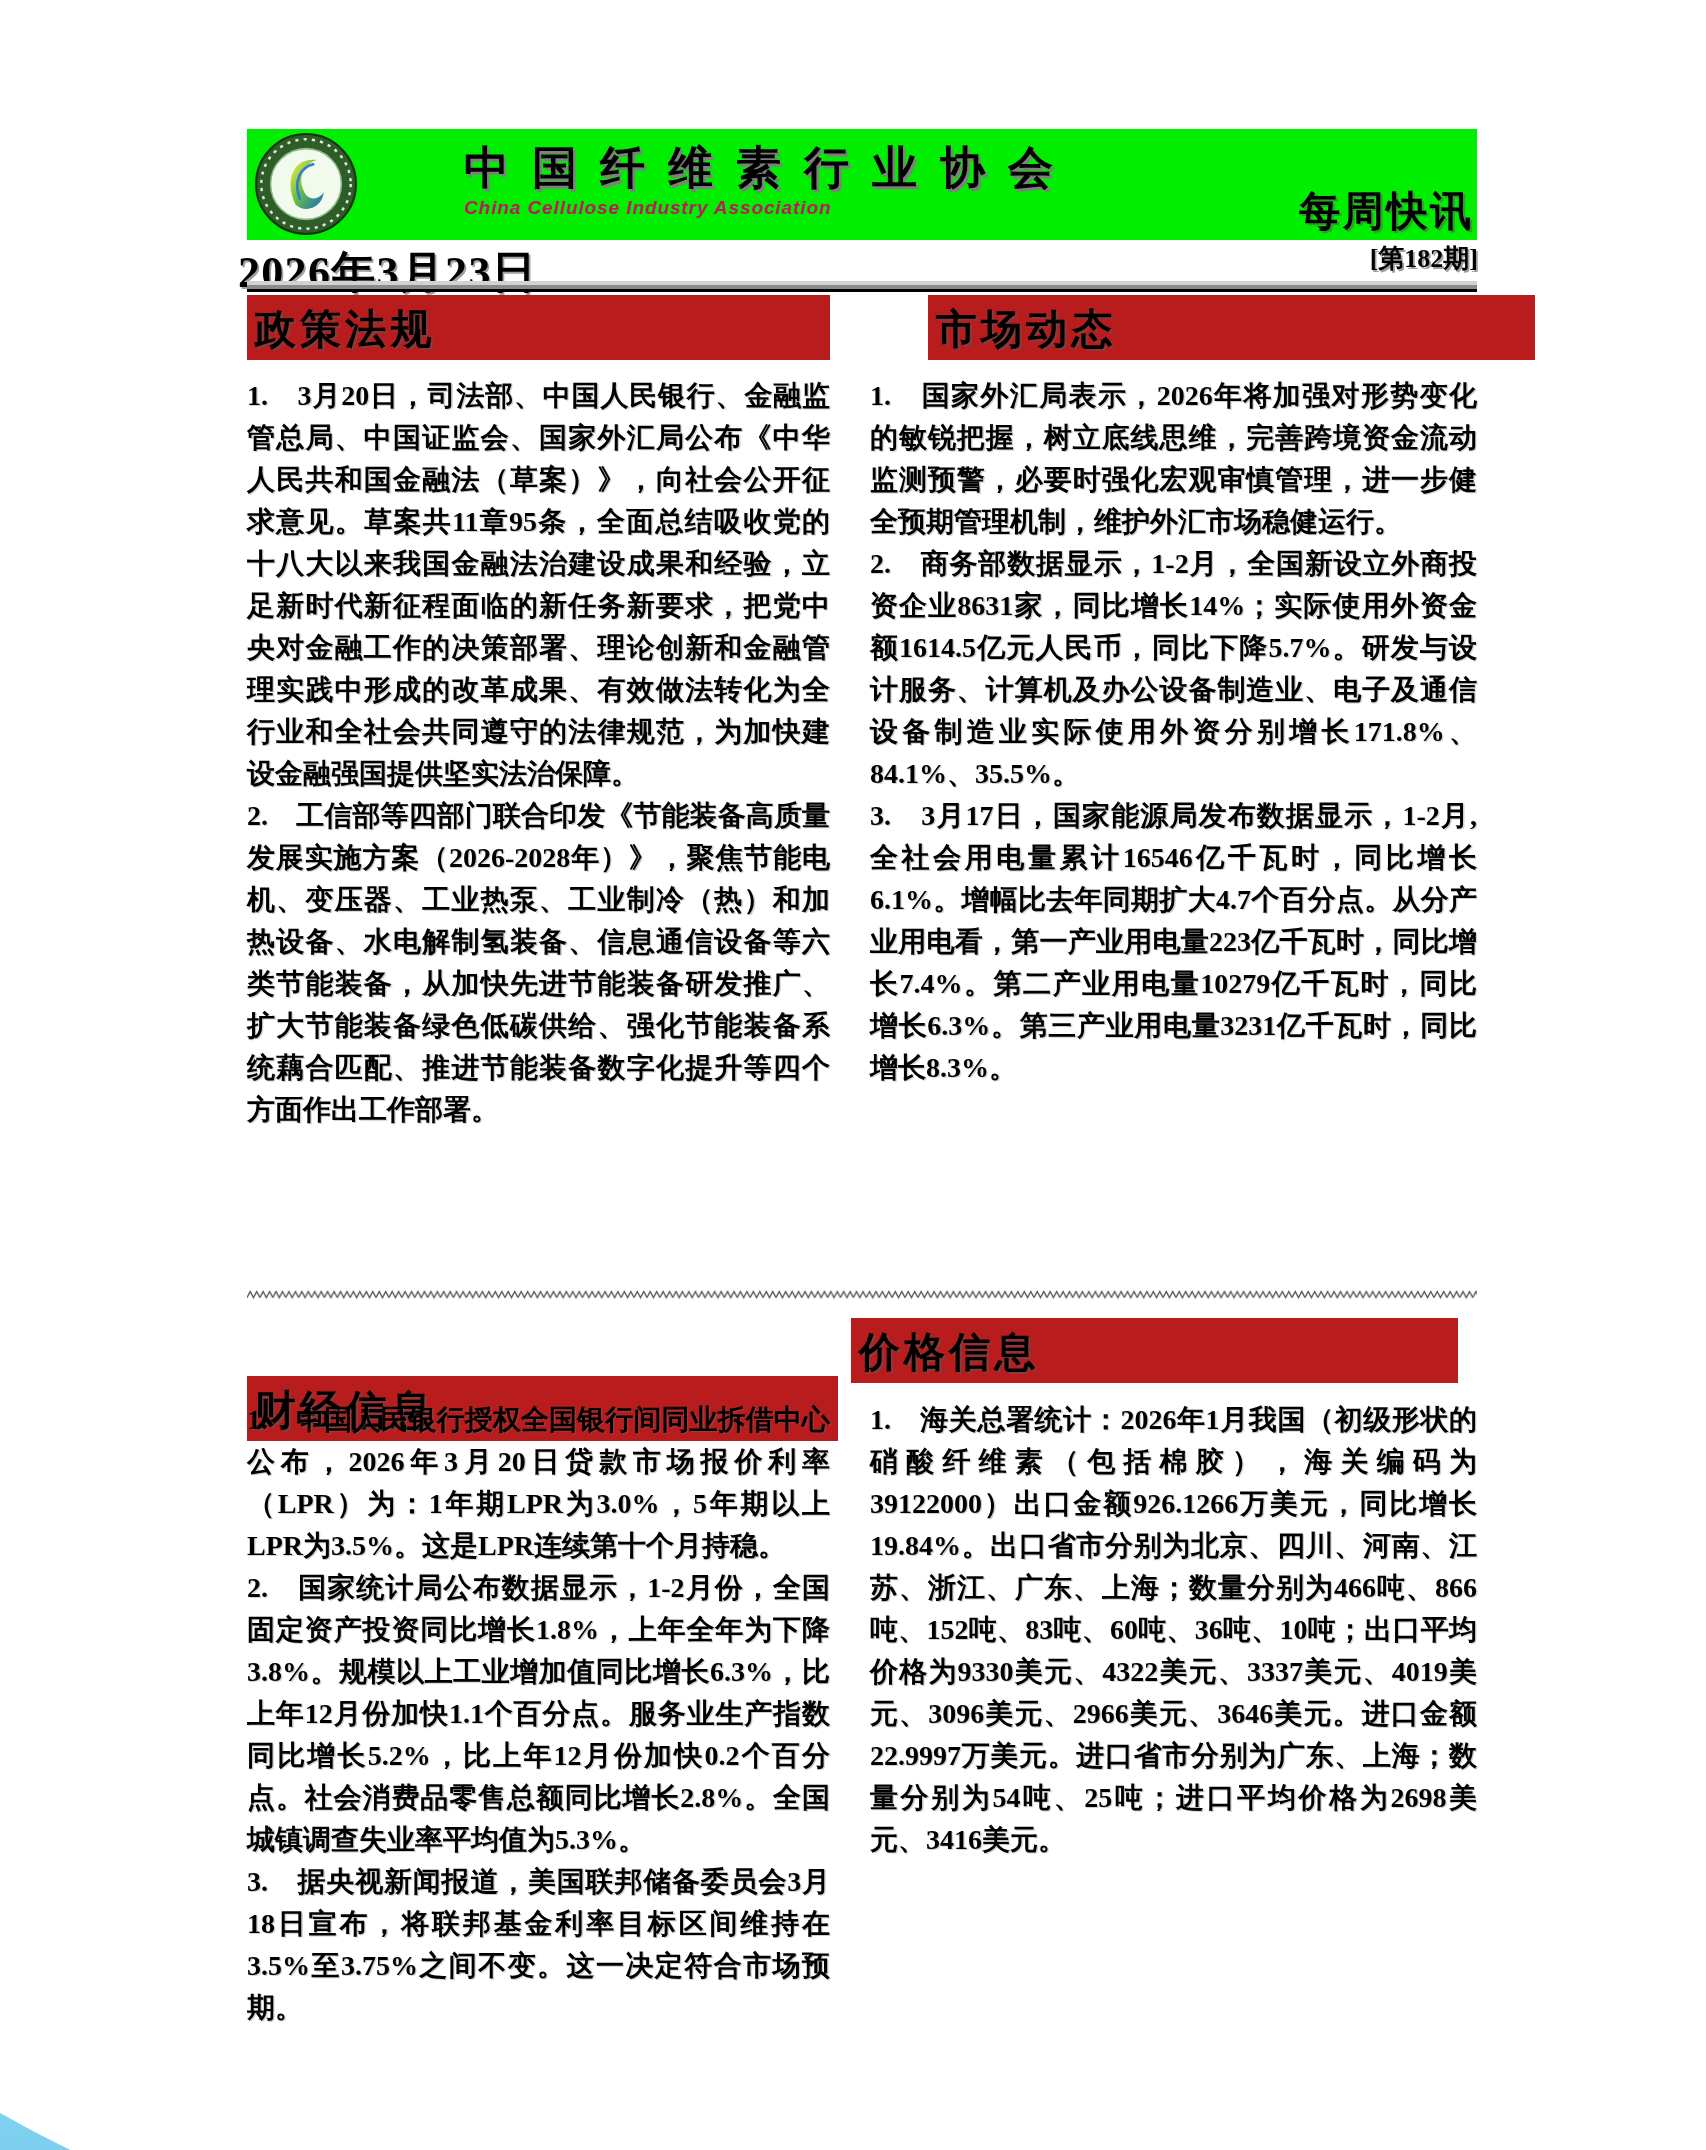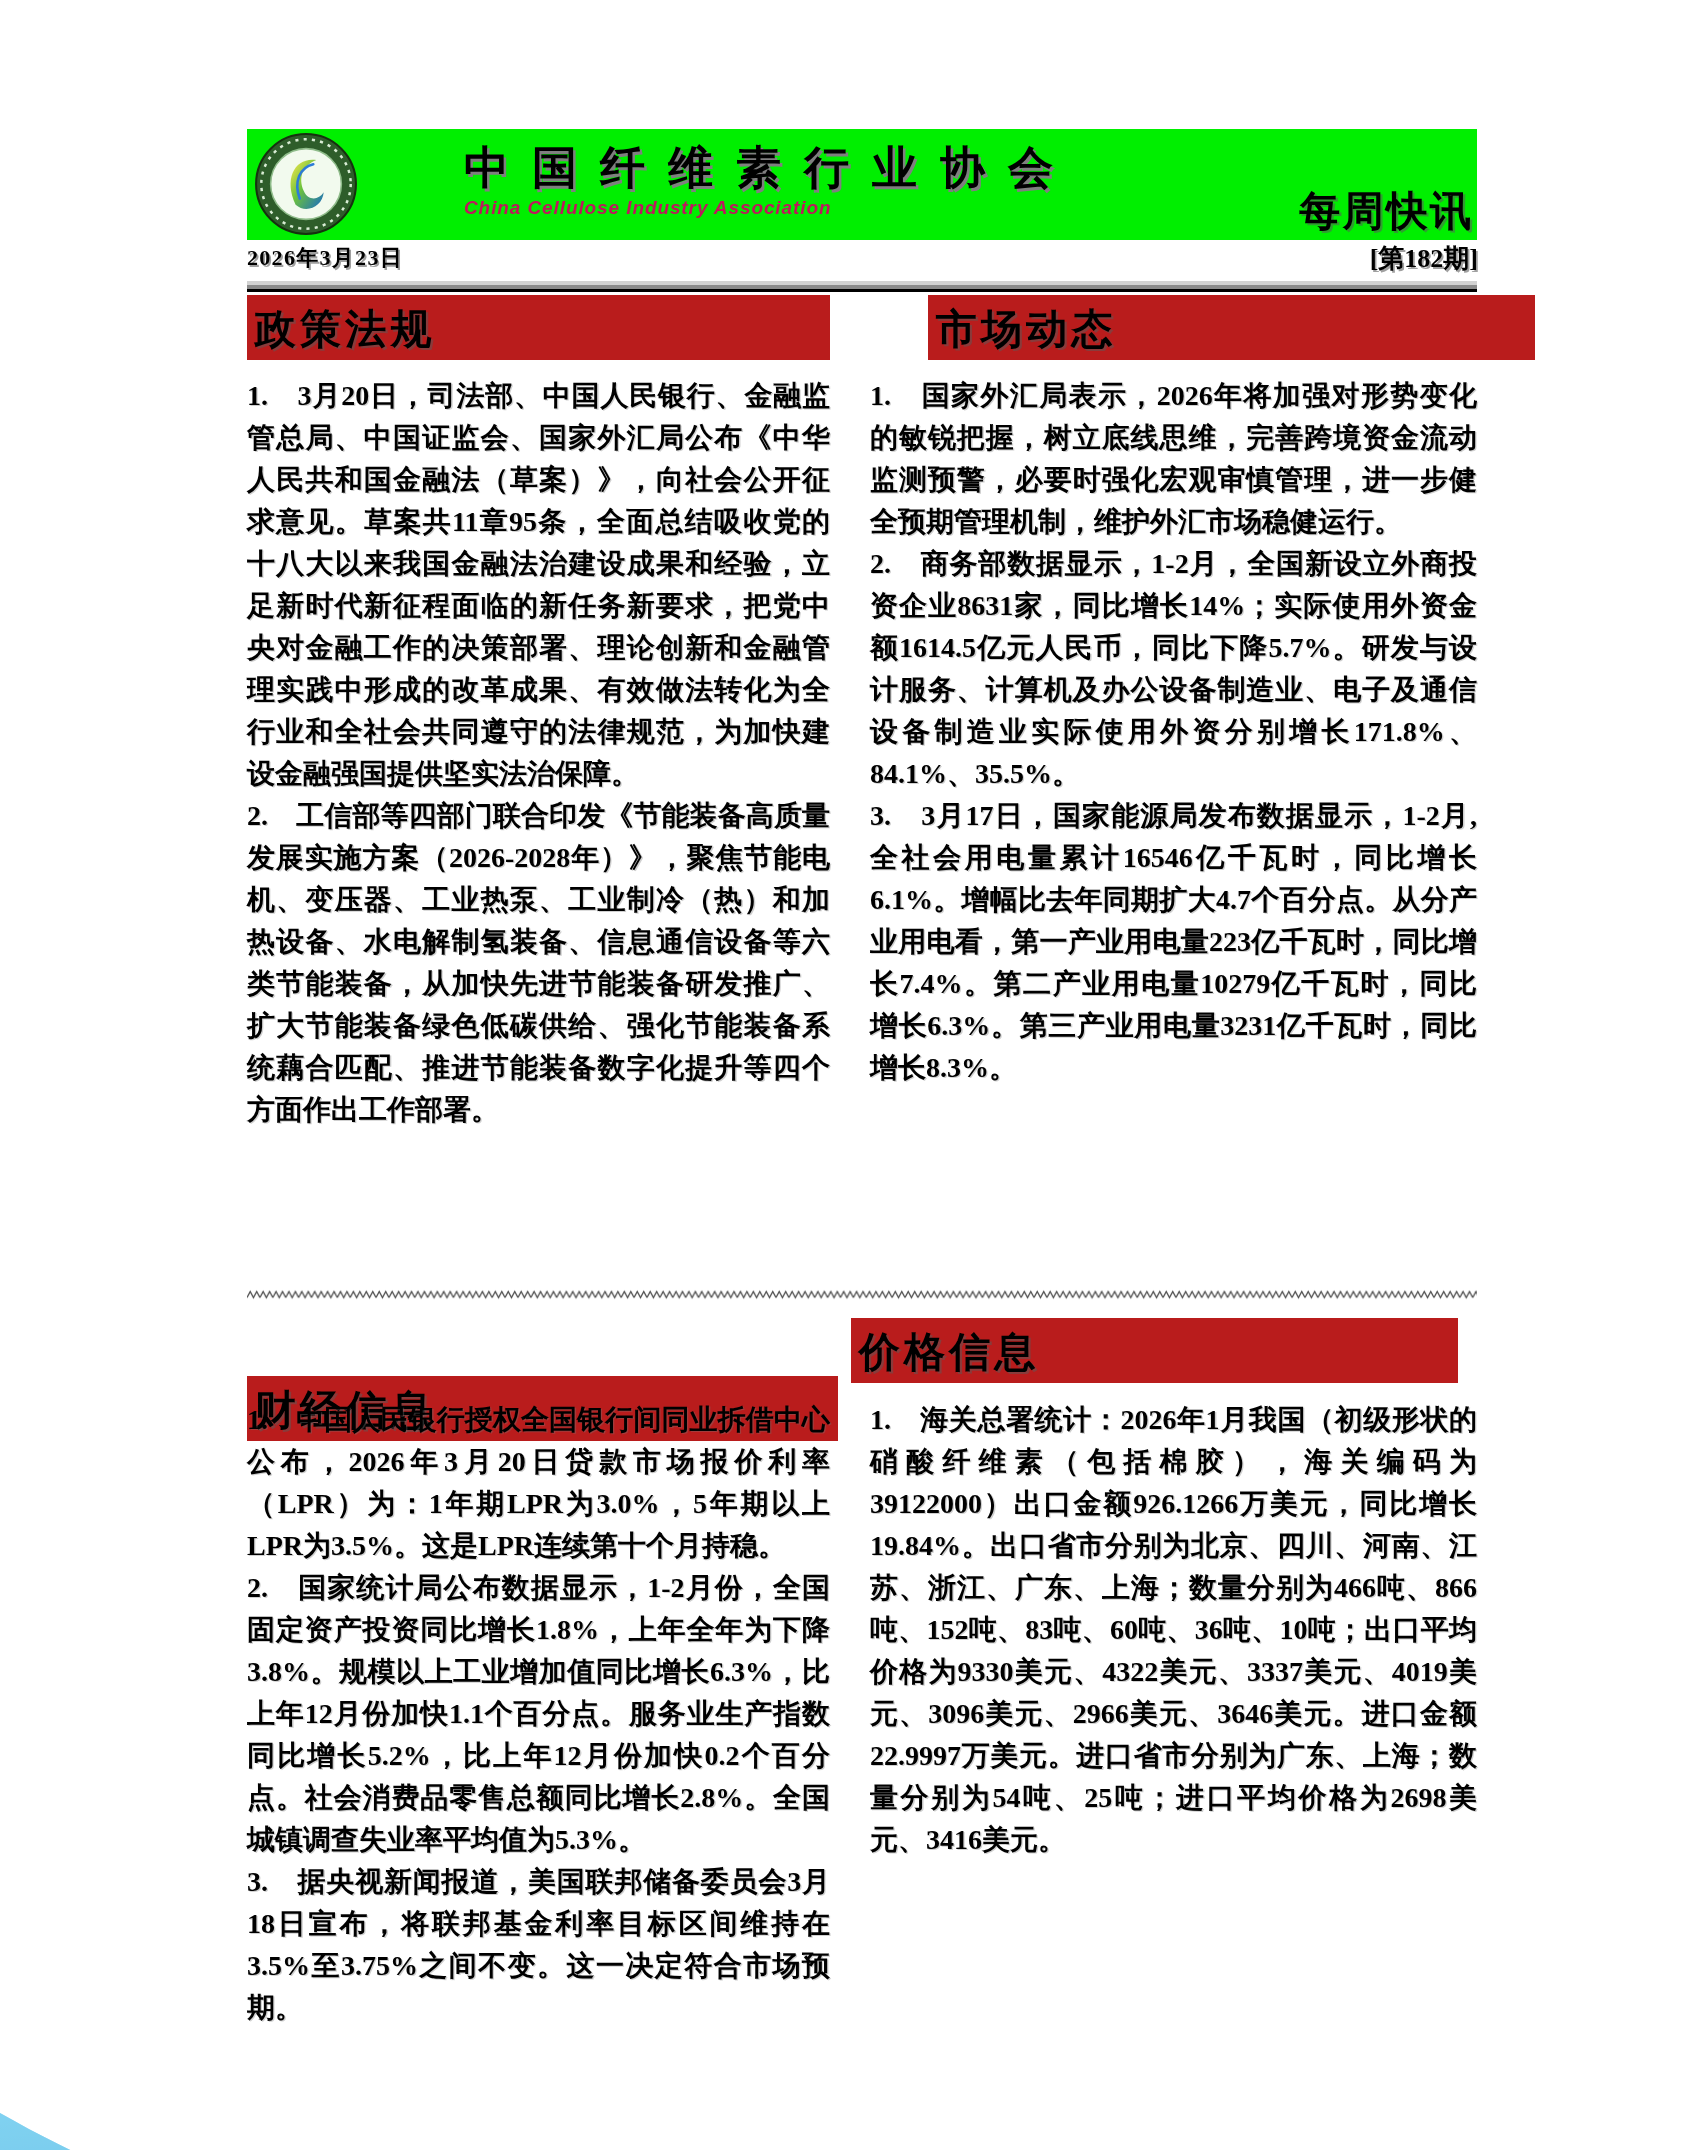--- a/index.html
+++ b/index.html
@@ -24,22 +24,22 @@
     font-family:"Liberation Sans","DejaVu Sans",sans-serif;
     font-style:italic; font-weight:bold; font-size:19px; letter-spacing:0.9px;
     color:#be185d; white-space:nowrap;
   }
   .mast-bulletin {
     position:absolute; right:3.4px; bottom:0.9px;
     font-size:41px; font-weight:bold; letter-spacing:2.6px;
     text-shadow:2.2px 2.2px 0 rgba(90,90,90,.55); white-space:nowrap;
   }
   .date-line {
-    position:absolute; left:247px; top:243px;
-    font-size:22px; font-weight:bold; letter-spacing:1.3px;
+    position:absolute; left:238px; top:243px;
+    font-size:44px; font-weight:bold; letter-spacing:1.3px;
     text-shadow:1.7px 1.7px 0 #a0a0a0; white-space:nowrap;
   }
   .issue-no {
     position:absolute; right:229px; top:241px;
     font-size:26px; font-weight:bold;
     text-shadow:1.7px 1.7px 0 #a0a0a0; white-space:nowrap;
   }
   .mast-rule {
     position:absolute; left:247px; top:281px; width:1230px; height:11.2px;
     background:linear-gradient(#d2d2d2 0 34%, #8b8b8b 34% 70%, #000 70% 100%);

